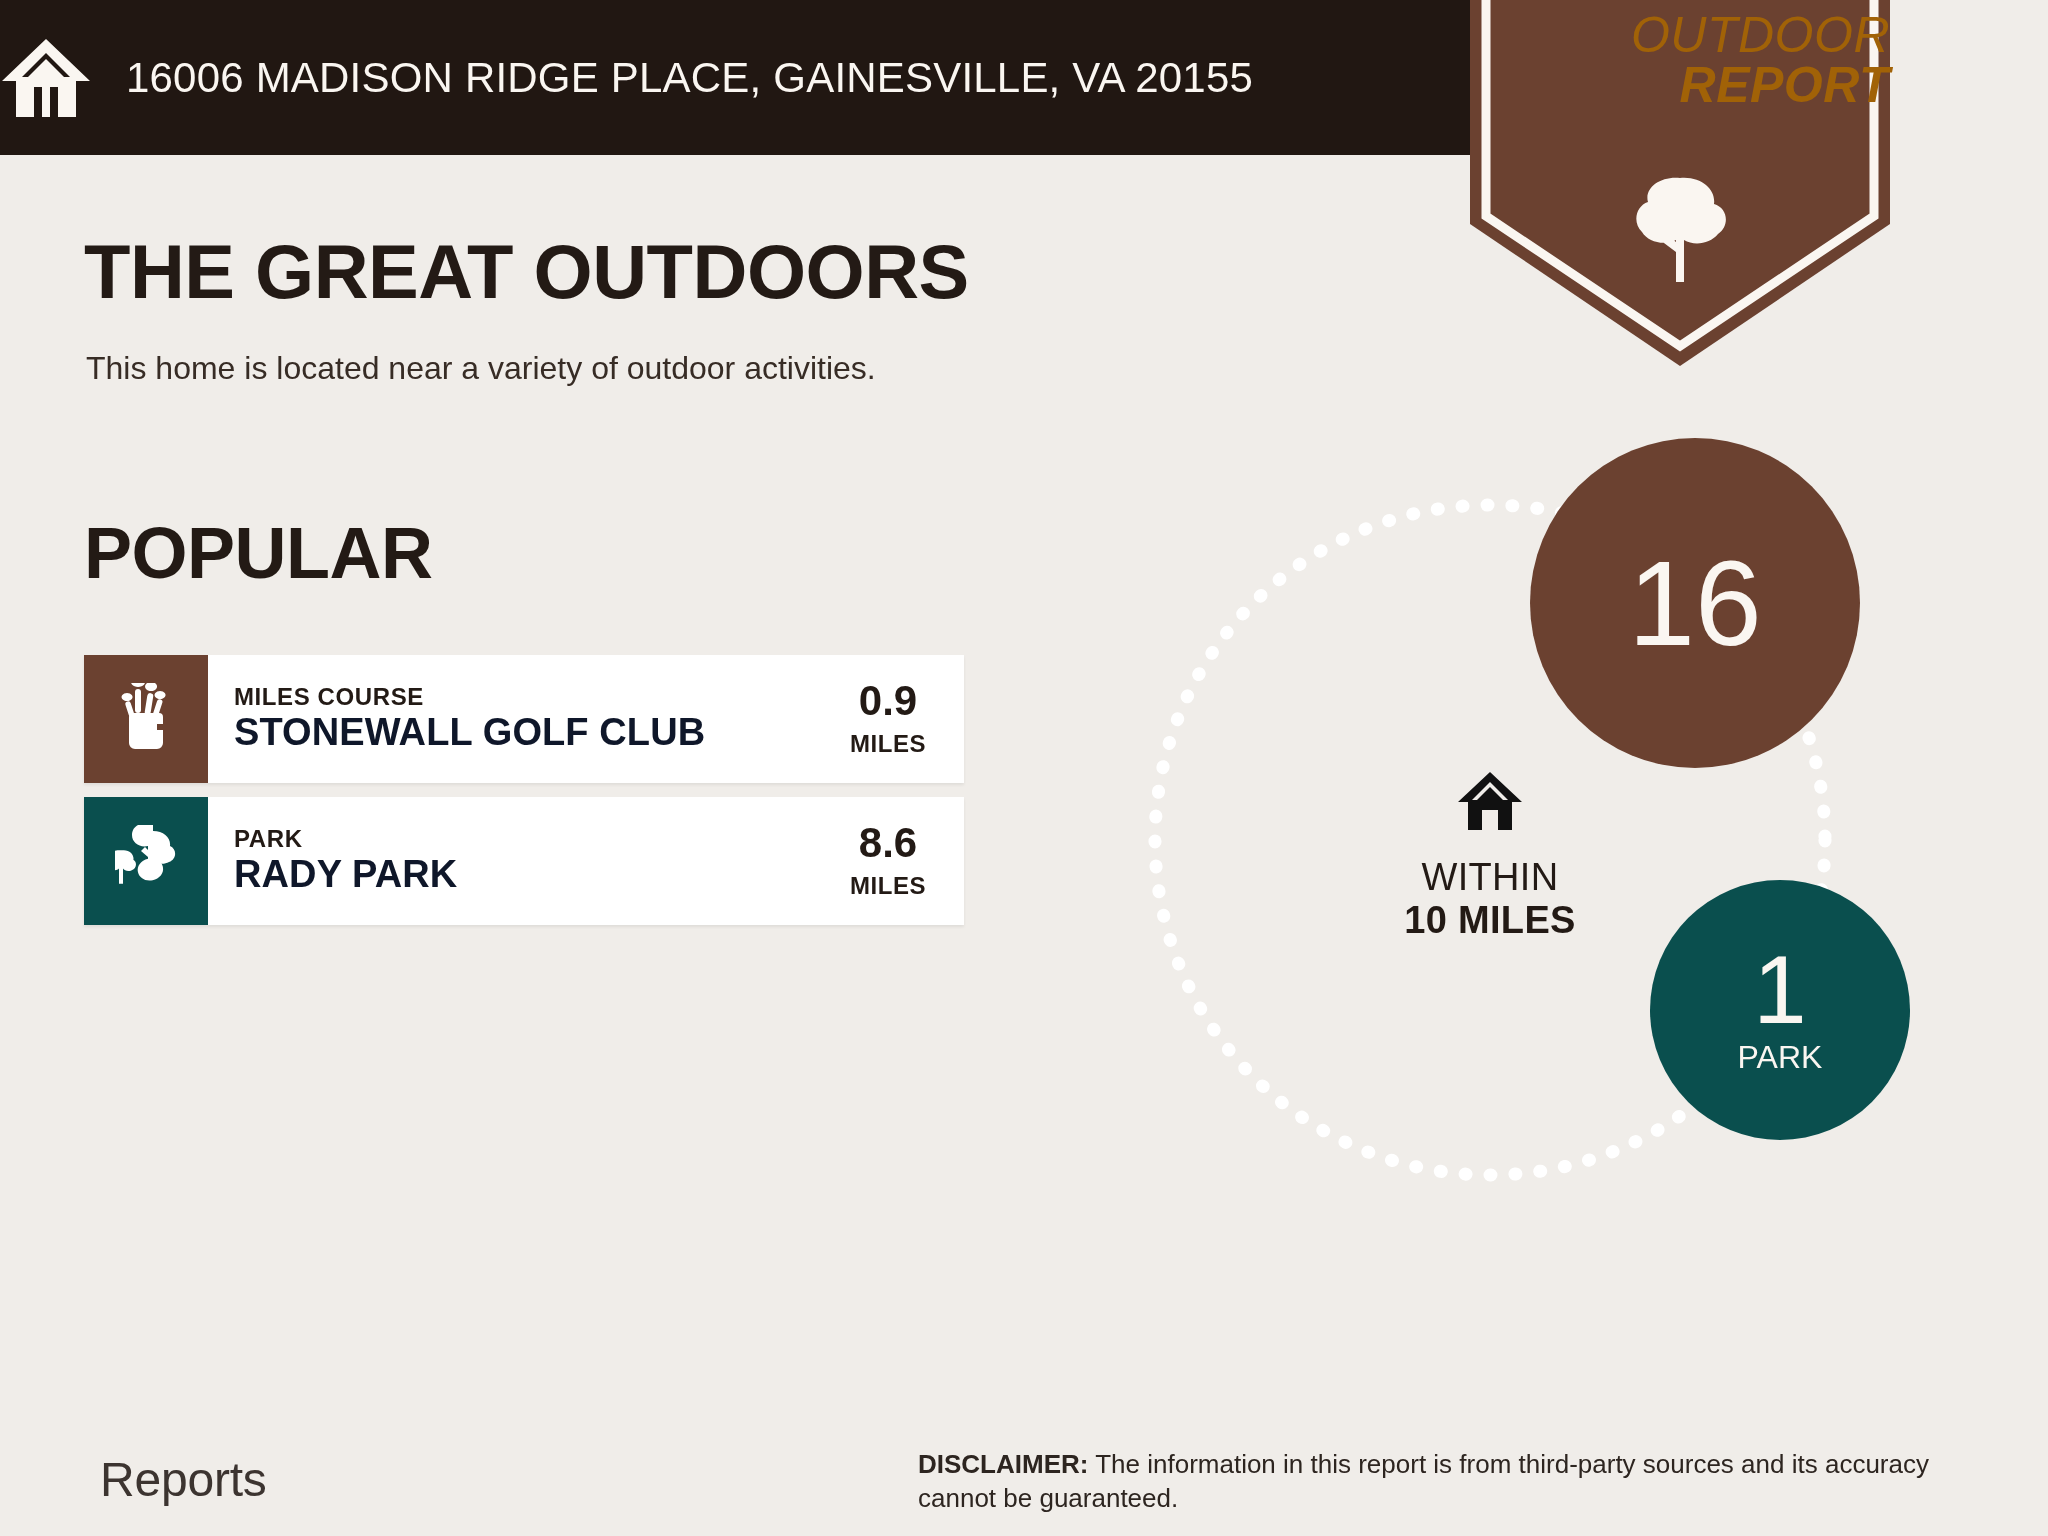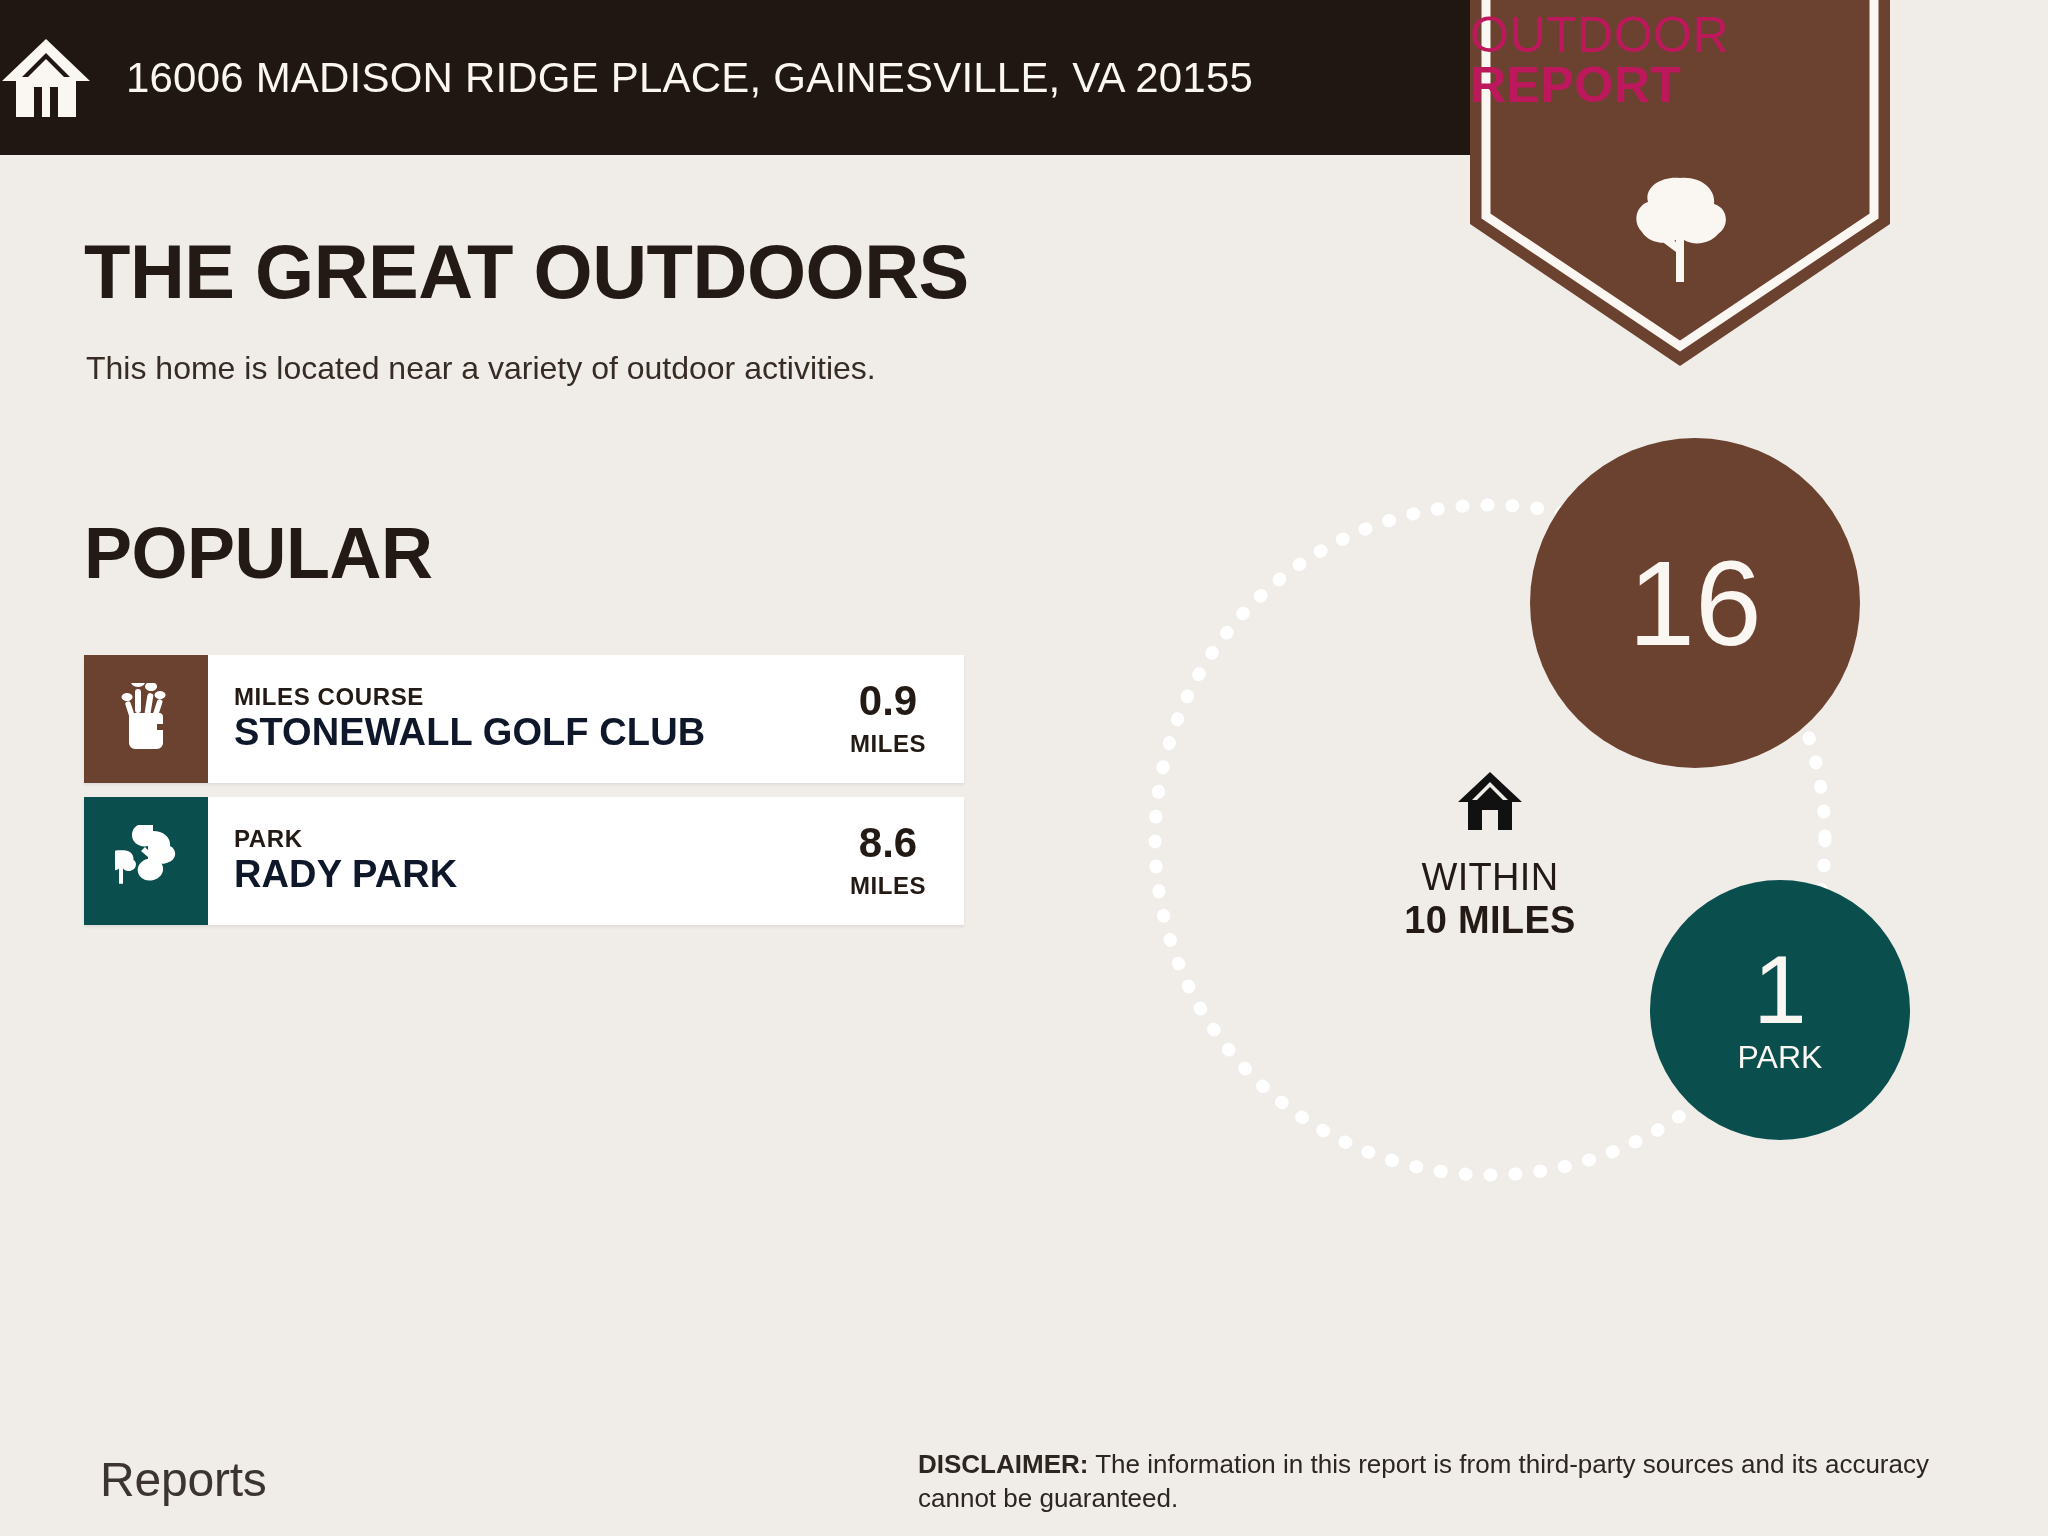--- a/index.html
+++ b/index.html
@@ -33,23 +33,24 @@
 
   
   .badge {
     position: absolute;
     left: 1470px; top: -12px;
     width: 420px; height: 380px;
   }
   .badge svg { display: block; width: 100%; height: 100%; }
   .badge-text {
     position: absolute; top: 22px; left: 0; right: 0;
-    text-align: left; color: #be185d;
+    text-align: right; color: #a16207;
     line-height: 1.0;
     pointer-events: none;
+    font-style: italic;
   }
   .badge-line1 { font-size: 50px; letter-spacing: 0.5px; }
   .badge-line2 { font-size: 50px; font-weight: bold; letter-spacing: 0.5px; }
 
   
   .title {
     position: absolute; left: 84px; top: 228px;
     font-size: 76px; font-weight: bold;
     color: #231A15; letter-spacing: -0.5px;
   }

